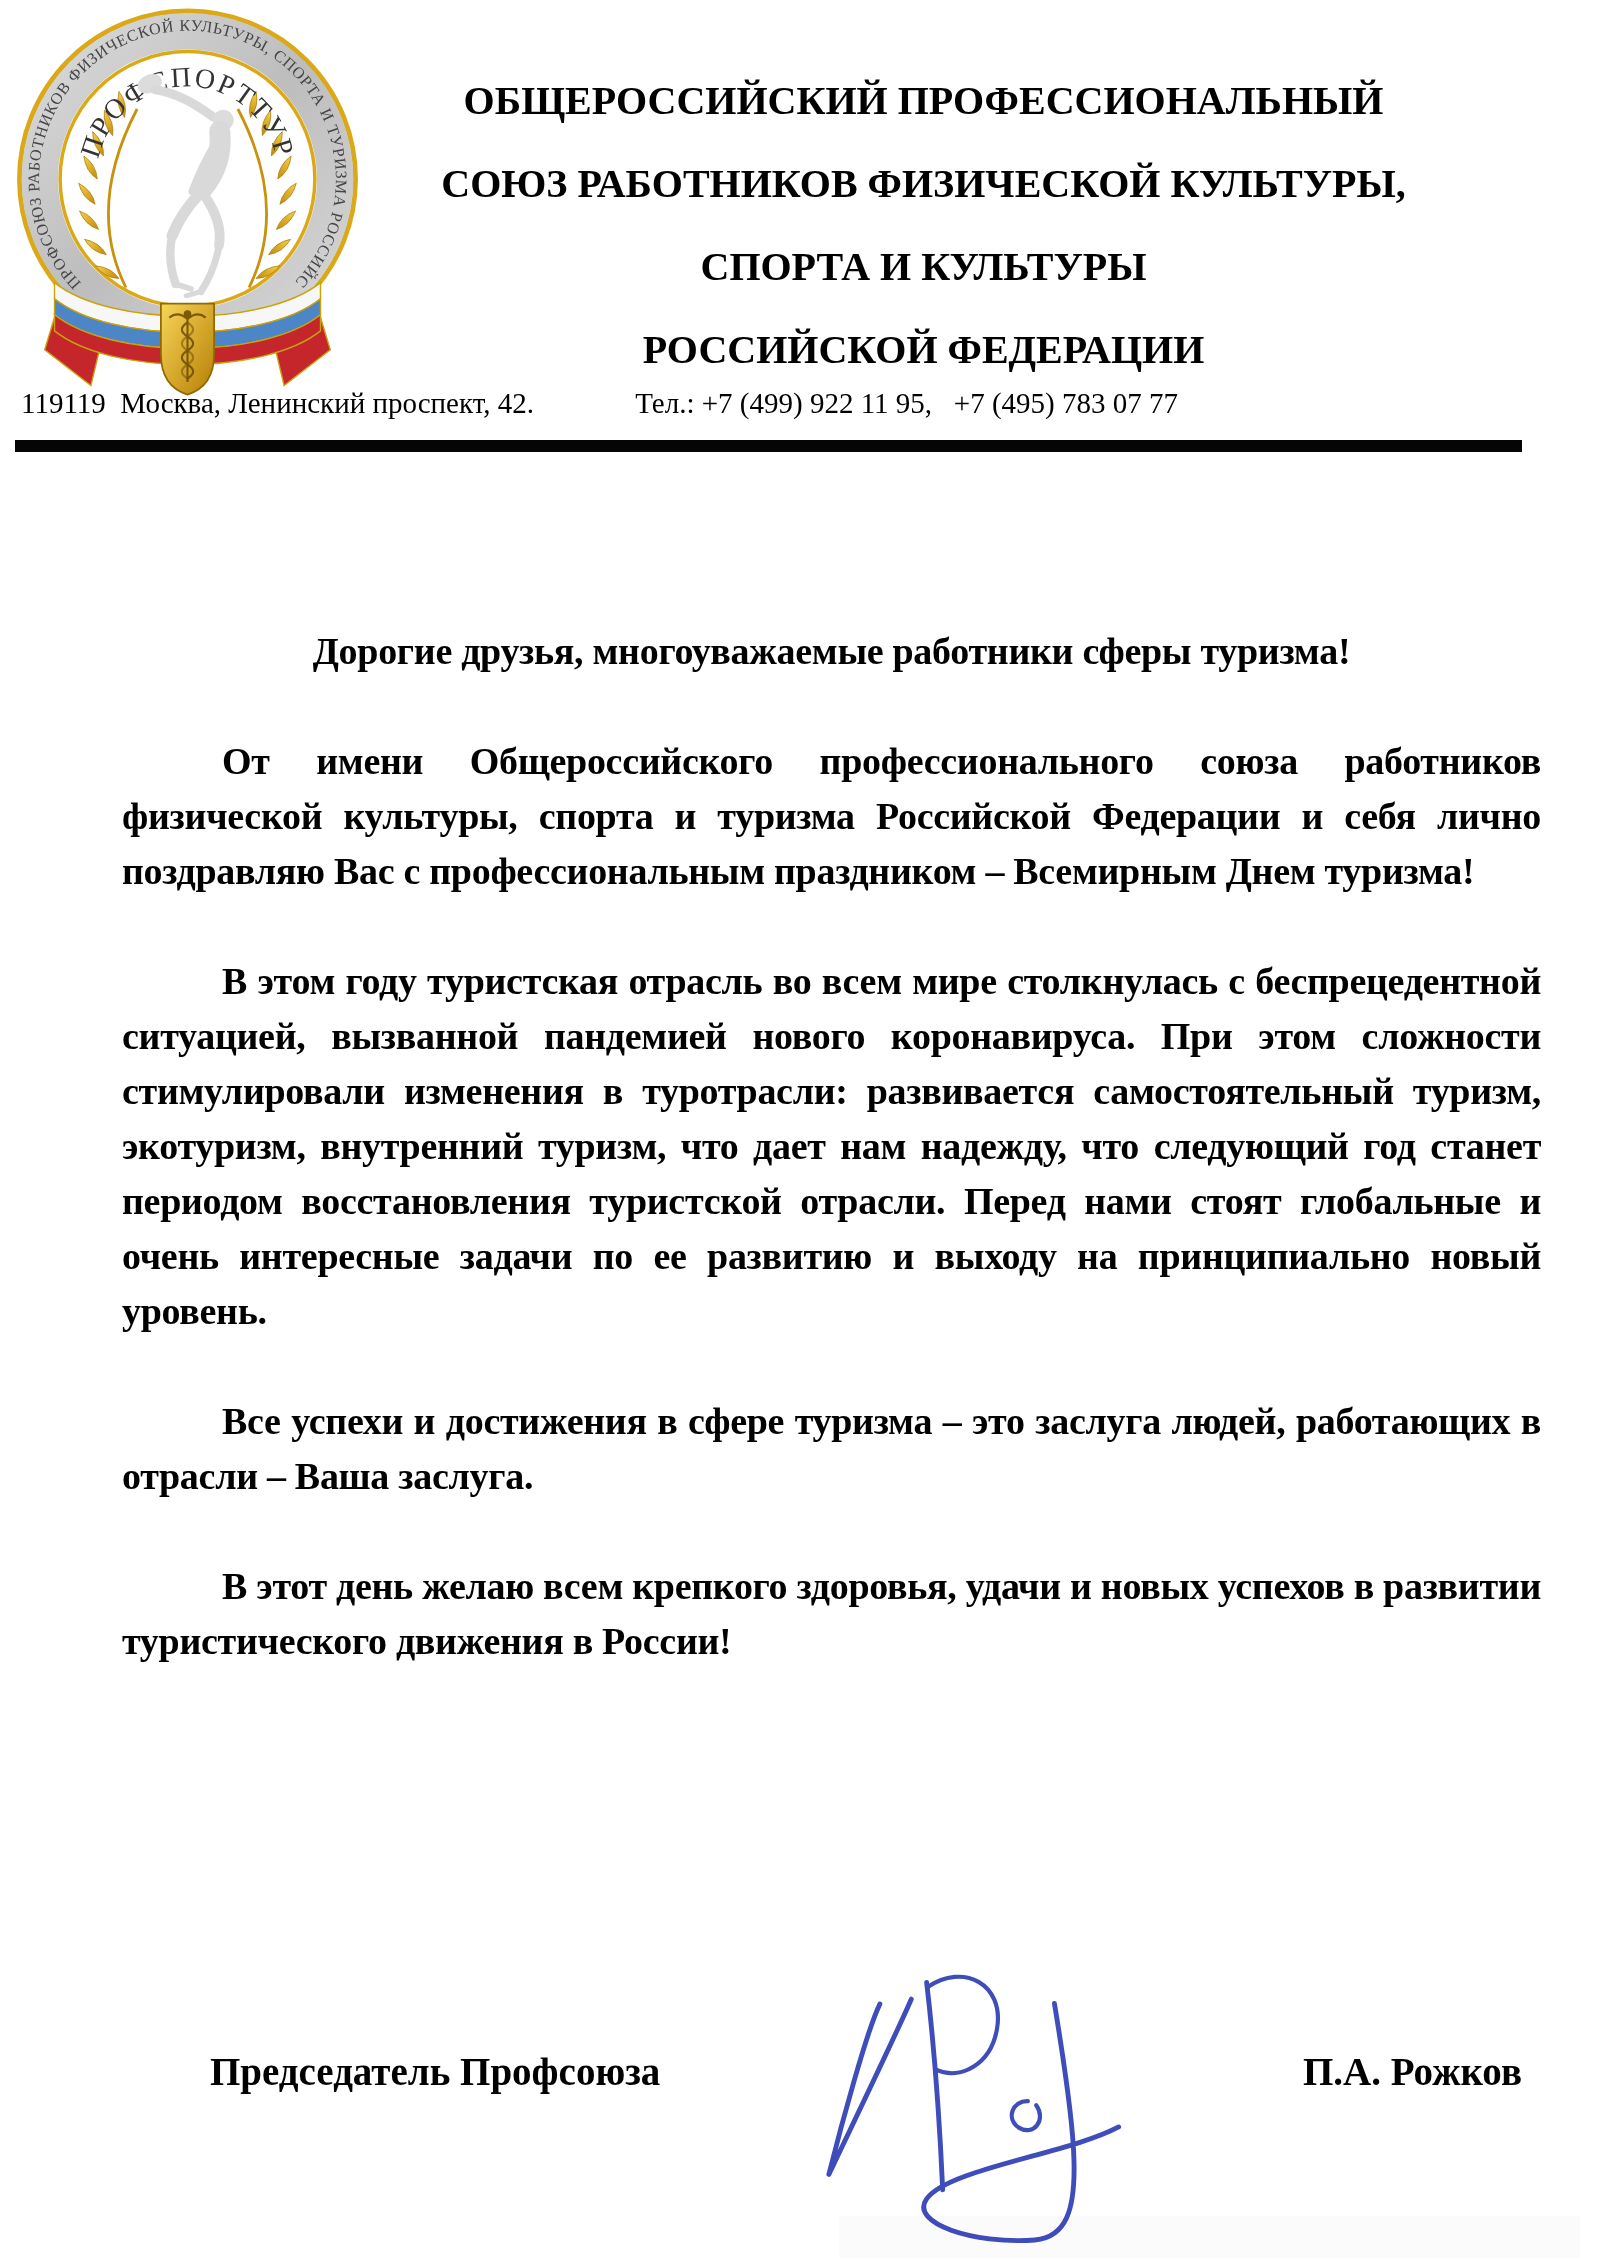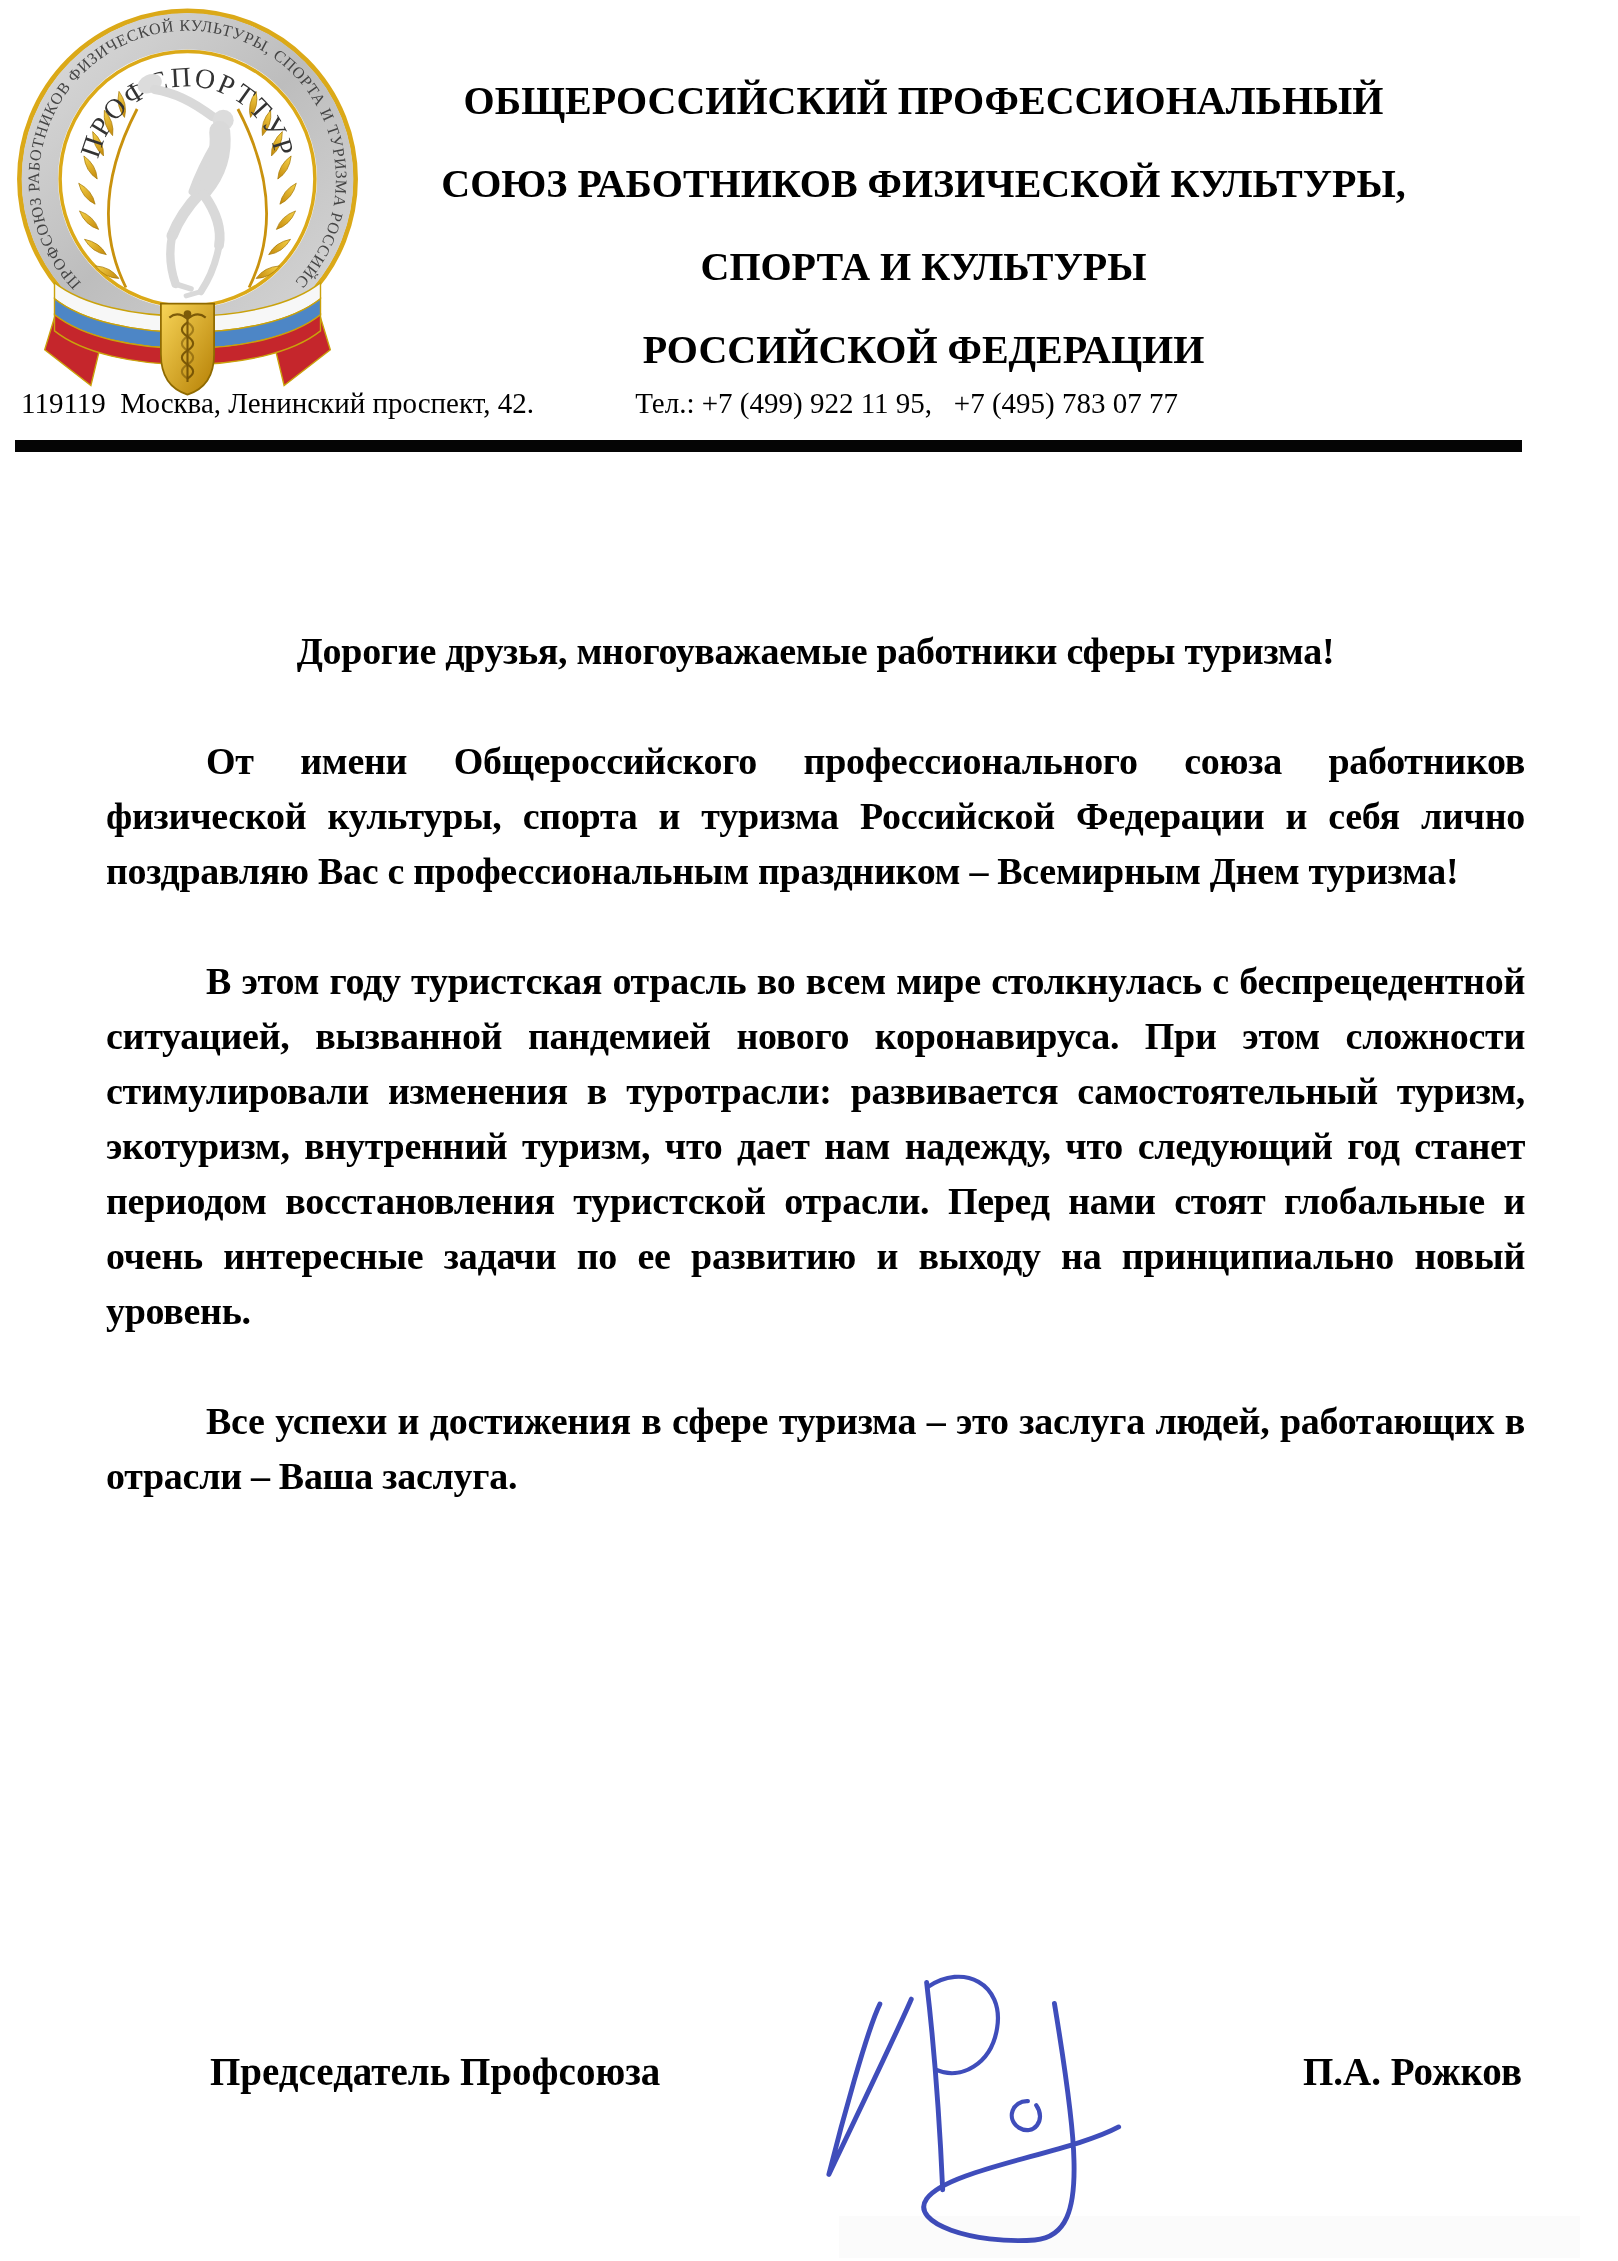--- a/index.html
+++ b/index.html
@@ -27,21 +27,21 @@
     box-sizing:border-box;padding:0 122px 0 21px;
     display:flex;justify-content:space-between;
     font-size:29px;line-height:35px;
   }
   .rule{
     position:absolute;left:15.4px;top:440px;width:1507px;height:12px;
     background:#050505;
   }
   
   .letter-body{
-    position:absolute;left:106px;top:624px;width:1419px;
+    position:absolute;left:122px;top:624px;width:1419px;
     font-size:38px;line-height:55px;text-align:justify;
     letter-spacing:-0.3px;
   }
   .salutation{
     margin:0 0 55px 0;text-align:center;font-weight:bold;text-indent:0;
   }
   .letter-body p.body-para{
     margin:4px 0 55px 0;text-indent:100px;font-weight:bold;
   }
   
@@ -162,20 +162,21 @@
     <span class="pre">Тел.: +7 (499) 922 11 95,   +7 (495) 783 07 77</span>
   </div>
 
   <div class="rule"></div>
 
   <div class="letter-body">
     <p class="salutation">Дорогие друзья, многоуважаемые работники сферы туризма!</p>
     <p class="body-para">От имени Общероссийского профессионального союза работников физической культуры, спорта и туризма Российской Федерации и себя лично поздравляю Вас с профессиональным праздником – Всемирным Днем туризма!</p>
     <p class="body-para">В этом году туристская отрасль во всем мире столкнулась с беспрецедентной ситуацией, вызванной пандемией нового коронавируса. При этом сложности стимулировали изменения в туротрасли: развивается самостоятельный туризм, экотуризм, внутренний туризм, что дает нам надежду, что следующий год станет периодом восстановления туристской отрасли. Перед нами стоят глобальные и очень интересные задачи по ее развитию и выходу на принципиально новый уровень.</p>
     <p class="body-para">Все успехи и достижения в сфере туризма – это заслуга людей, работающих в отрасли – Ваша заслуга.</p>
+    <p class="body-para">В этот день желаю всем крепкого здоровья, удачи и новых успехов в развитии туристического движения в России!</p>
   </div>
 
   <span class="sig-title">Председатель Профсоюза</span>
 
   <div class="autograph">
     <svg viewBox="0 0 520 454" width="364" height="317" xmlns="http://www.w3.org/2000/svg">
       <g fill="none" stroke="#3544B8" stroke-linecap="round" stroke-linejoin="round" opacity="0.95">
         <path d="M118,86 C100,122 62,262 45,330 C82,252 140,132 163,79" stroke-width="7"></path>
         <path d="M185,55 C195,140 204,262 208,352" stroke-width="7"></path>
         <path d="M186,62 C238,26 296,58 286,120 C278,172 234,196 198,180" stroke-width="6"></path>

